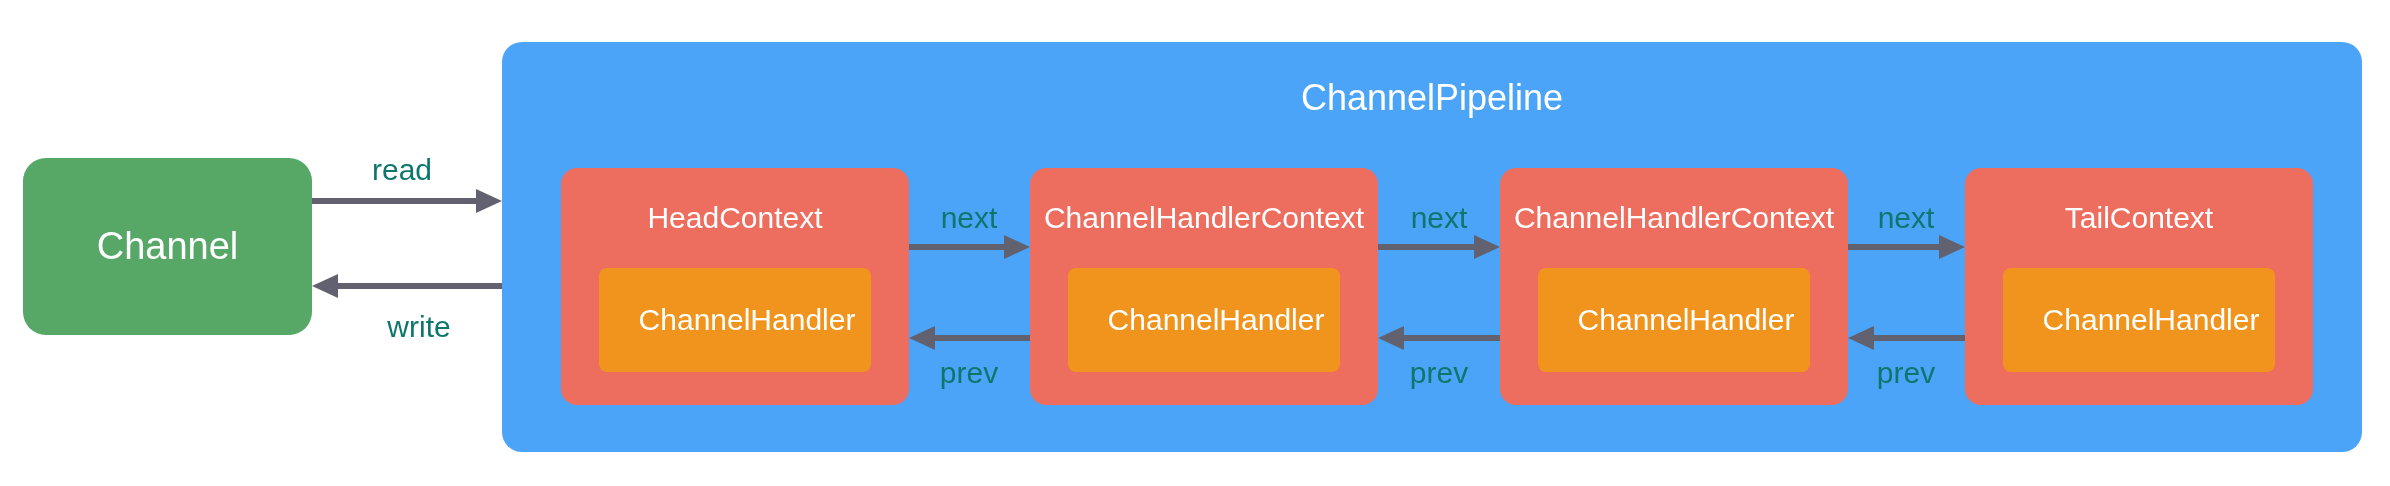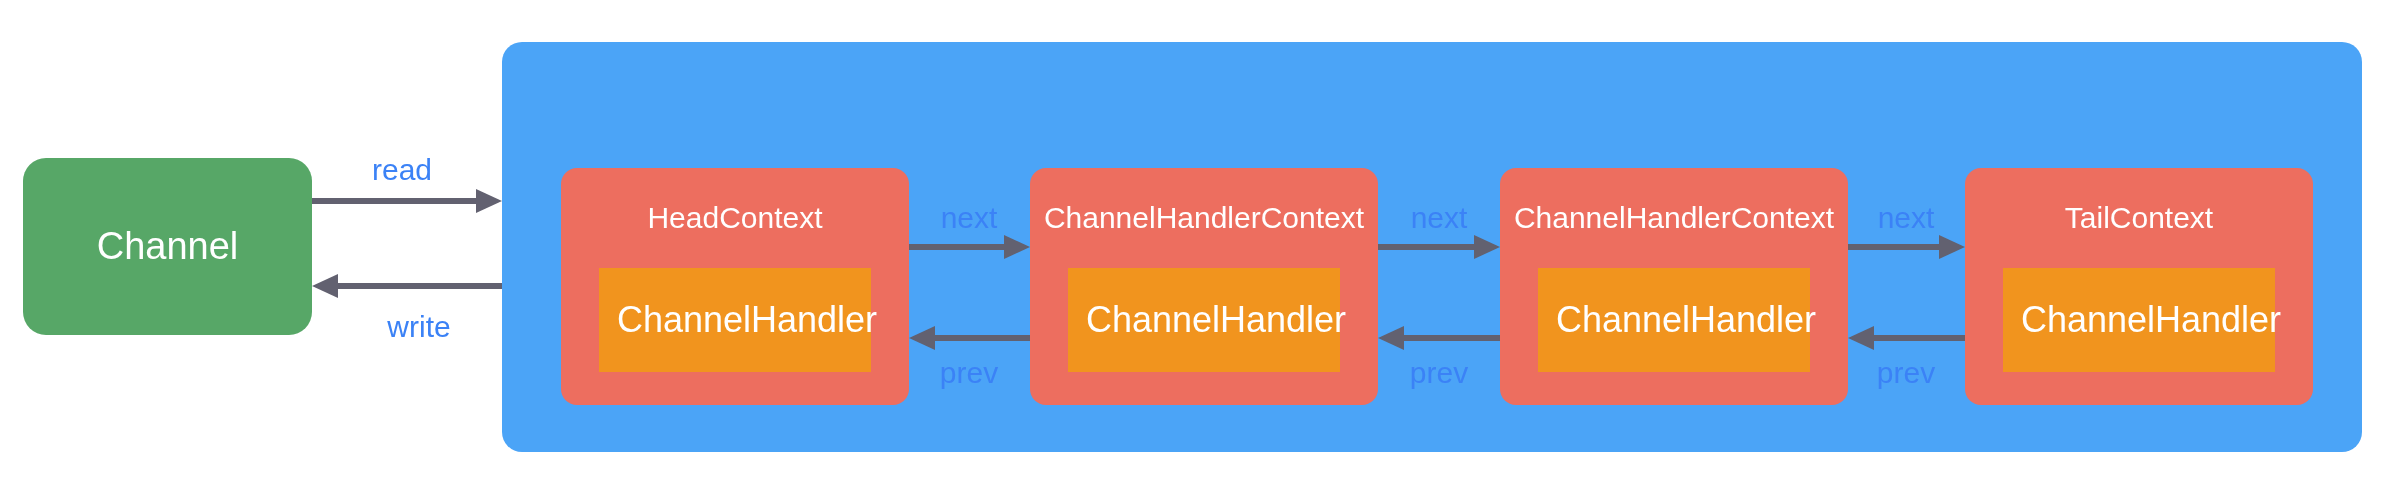--- a/index.html
+++ b/index.html
@@ -27,23 +27,23 @@
   .context-box{
     position:absolute;top:168px;width:348px;height:237px;
     background:#ED6E5F;border-radius:16px;box-sizing:border-box;
   }
   .ctx0{left:561px;} .ctx1{left:1030px;} .ctx2{left:1500px;} .ctx3{left:1965px;}
   .context-title{
     height:100px;display:flex;align-items:center;justify-content:center;
     color:#ffffff;font-size:30px;white-space:nowrap;
   }
   .handler-box{
-    margin:0 38px;height:104px;background:#F1941E;border-radius:0;
+    margin:0 38px;height:104px;background:#F1941E;border-radius:8px;
     display:flex;align-items:center;justify-content:center;
-    color:#ffffff;font-size:36px;white-space:nowrap;padding-left:24px;
+    color:#ffffff;font-size:30px;white-space:nowrap;padding-left:24px;
   }
   
   .arrow-line{position:absolute;height:6px;background:#626170;}
   .arrow-head-right{
     position:absolute;width:0;height:0;
     border-top:12px solid transparent;border-bottom:12px solid transparent;
     border-left:26px solid #626170;
   }
   .arrow-head-left{
     position:absolute;width:0;height:0;
@@ -59,21 +59,21 @@
   .next-line{top:244px;} .next-head{top:235px;}
   .prev-line{top:335px;} .prev-head{top:326px;}
   .g0.next-line{left:909px;width:97px;}  .g0.next-head{left:1004px;}
   .g0.prev-line{left:933px;width:97px;}  .g0.prev-head{left:909px;}
   .g1.next-line{left:1378px;width:98px;} .g1.next-head{left:1474px;}
   .g1.prev-line{left:1402px;width:98px;} .g1.prev-head{left:1378px;}
   .g2.next-line{left:1848px;width:93px;} .g2.next-head{left:1939px;}
   .g2.prev-line{left:1872px;width:93px;} .g2.prev-head{left:1848px;}
   
   .flow-label{
-    position:absolute;color:#3b82f6;font-size:30px;white-space:nowrap;
+    position:absolute;color:#0f766e;font-size:30px;white-space:nowrap;
     transform:translate(-50%,-50%);
   }
   .lbl-read{left:402px;top:170px;}
   .lbl-write{left:402px;top:327px;margin-left:17px;}
   .lbl-next.g0{left:969px;top:218px;}  .lbl-prev.g0{left:969px;top:373px;}
   .lbl-next.g1{left:1439px;top:218px;} .lbl-prev.g1{left:1439px;top:373px;}
   .lbl-next.g2{left:1906px;top:218px;} .lbl-prev.g2{left:1906px;top:373px;}
   
   .watermark{position:absolute;left:2028px;top:360px;width:332px;height:88px;}
   .watermark-bg{
@@ -90,20 +90,21 @@
 </head>
 <body>
 
 <div class="canvas">
 
   <div class="channel-box">
     <span class="label">Channel</span>
   </div>
 
   <div class="pipeline-box"></div>
+  <div class="pipeline-title">ChannelPipeline</div>
 
   <div class="context-box ctx0">
     <div class="context-title">HeadContext</div>
     <div class="handler-box">ChannelHandler</div>
   </div>
   <div class="context-box ctx1">
     <div class="context-title">ChannelHandlerContext</div>
     <div class="handler-box">ChannelHandler</div>
   </div>
   <div class="context-box ctx2">

